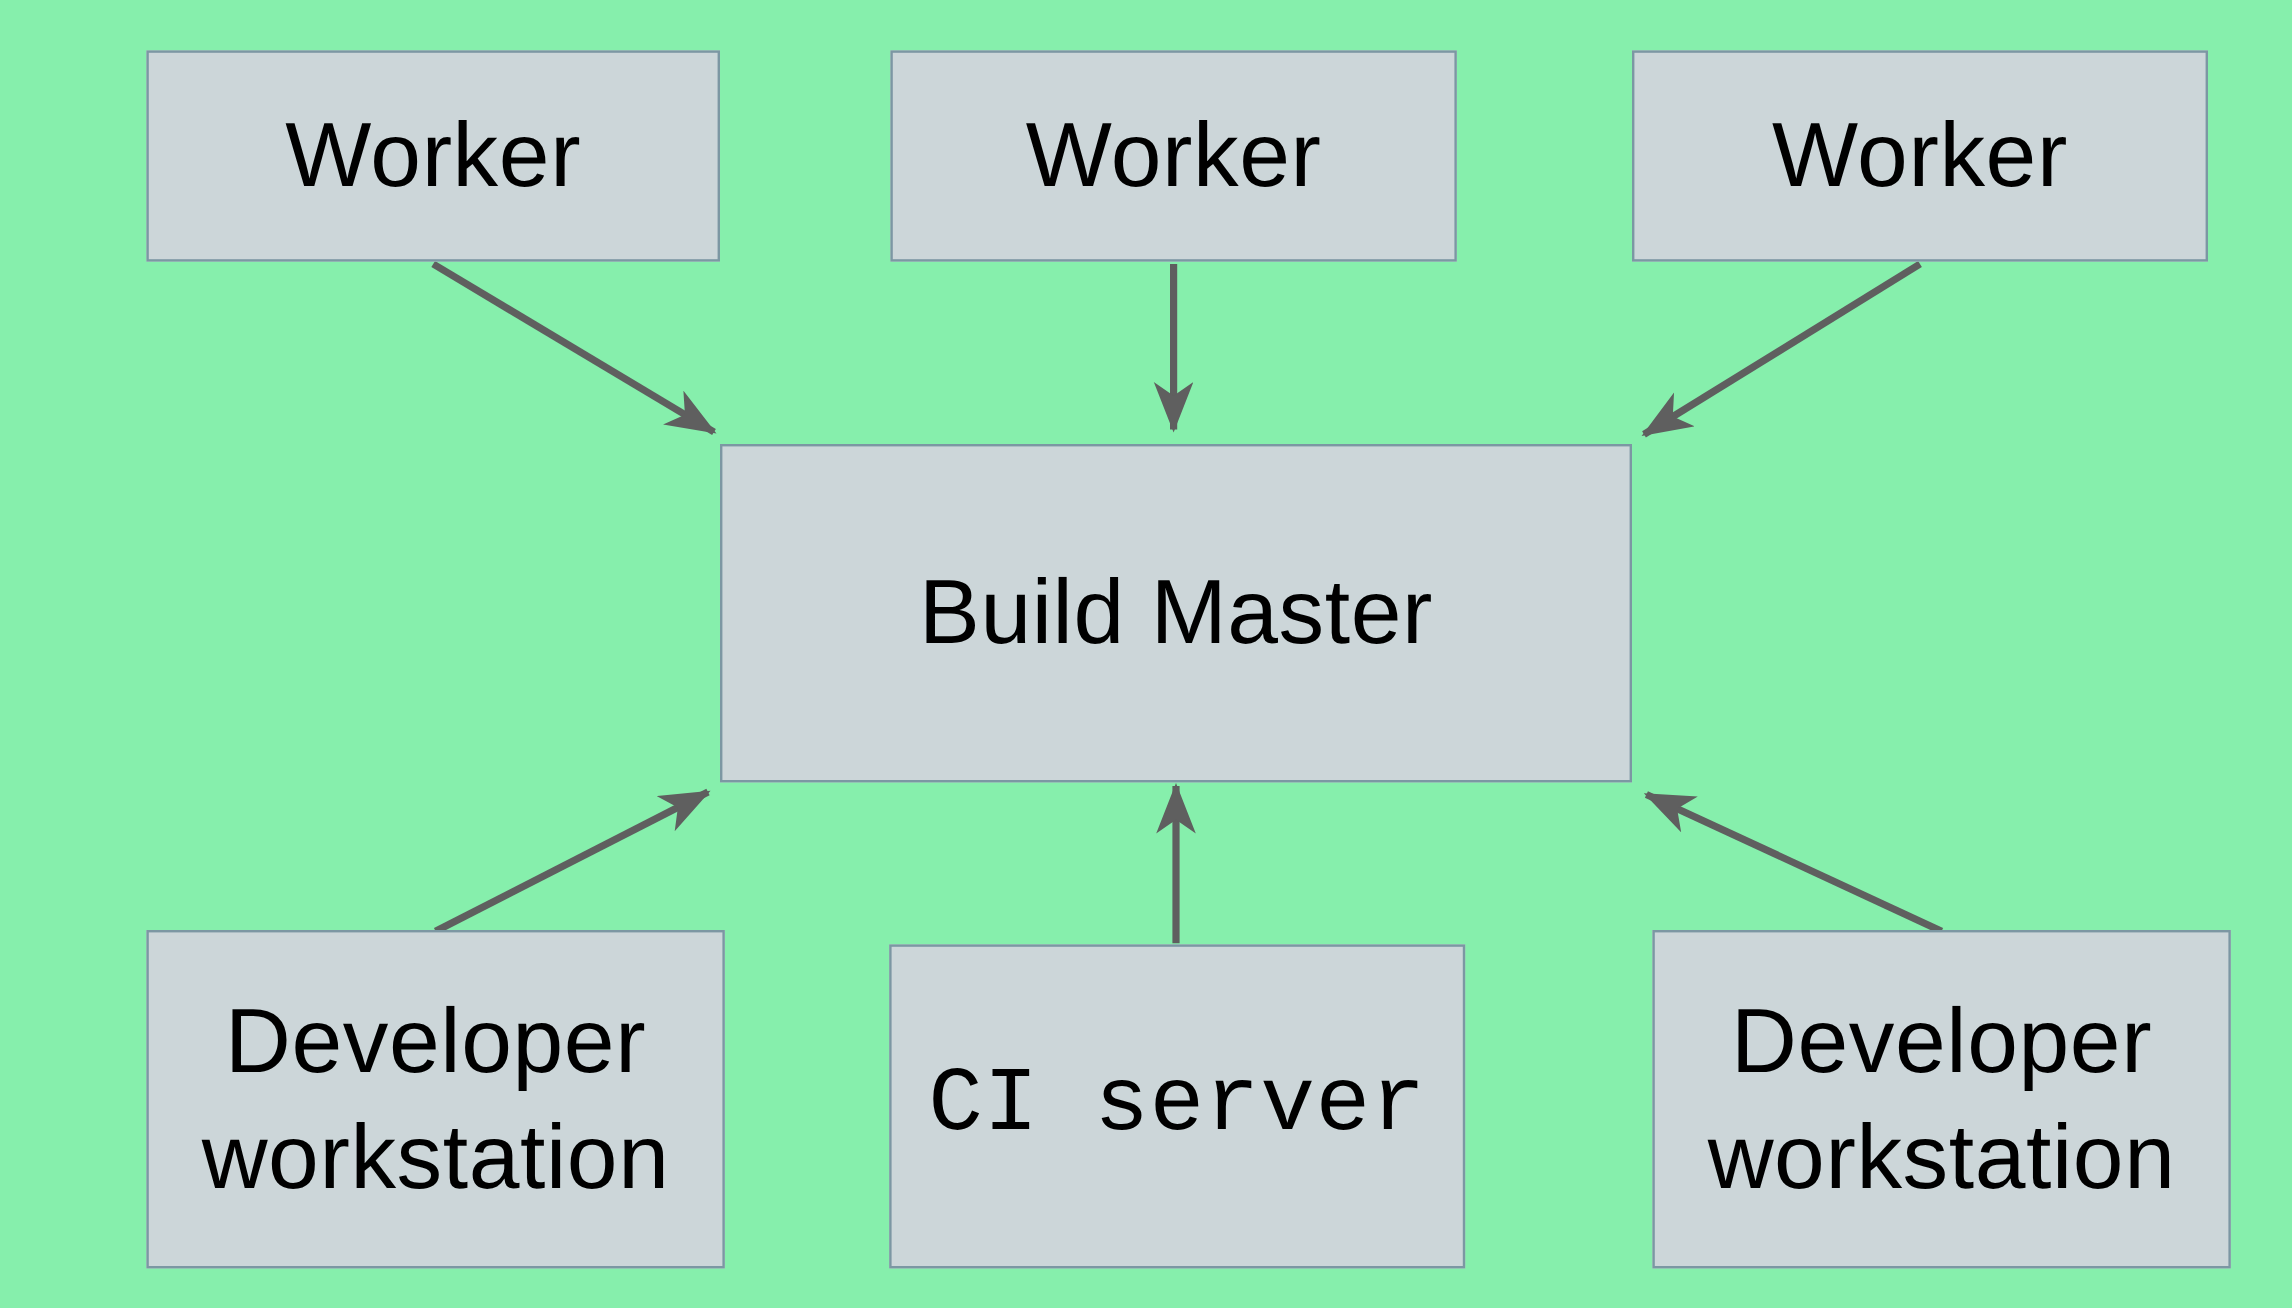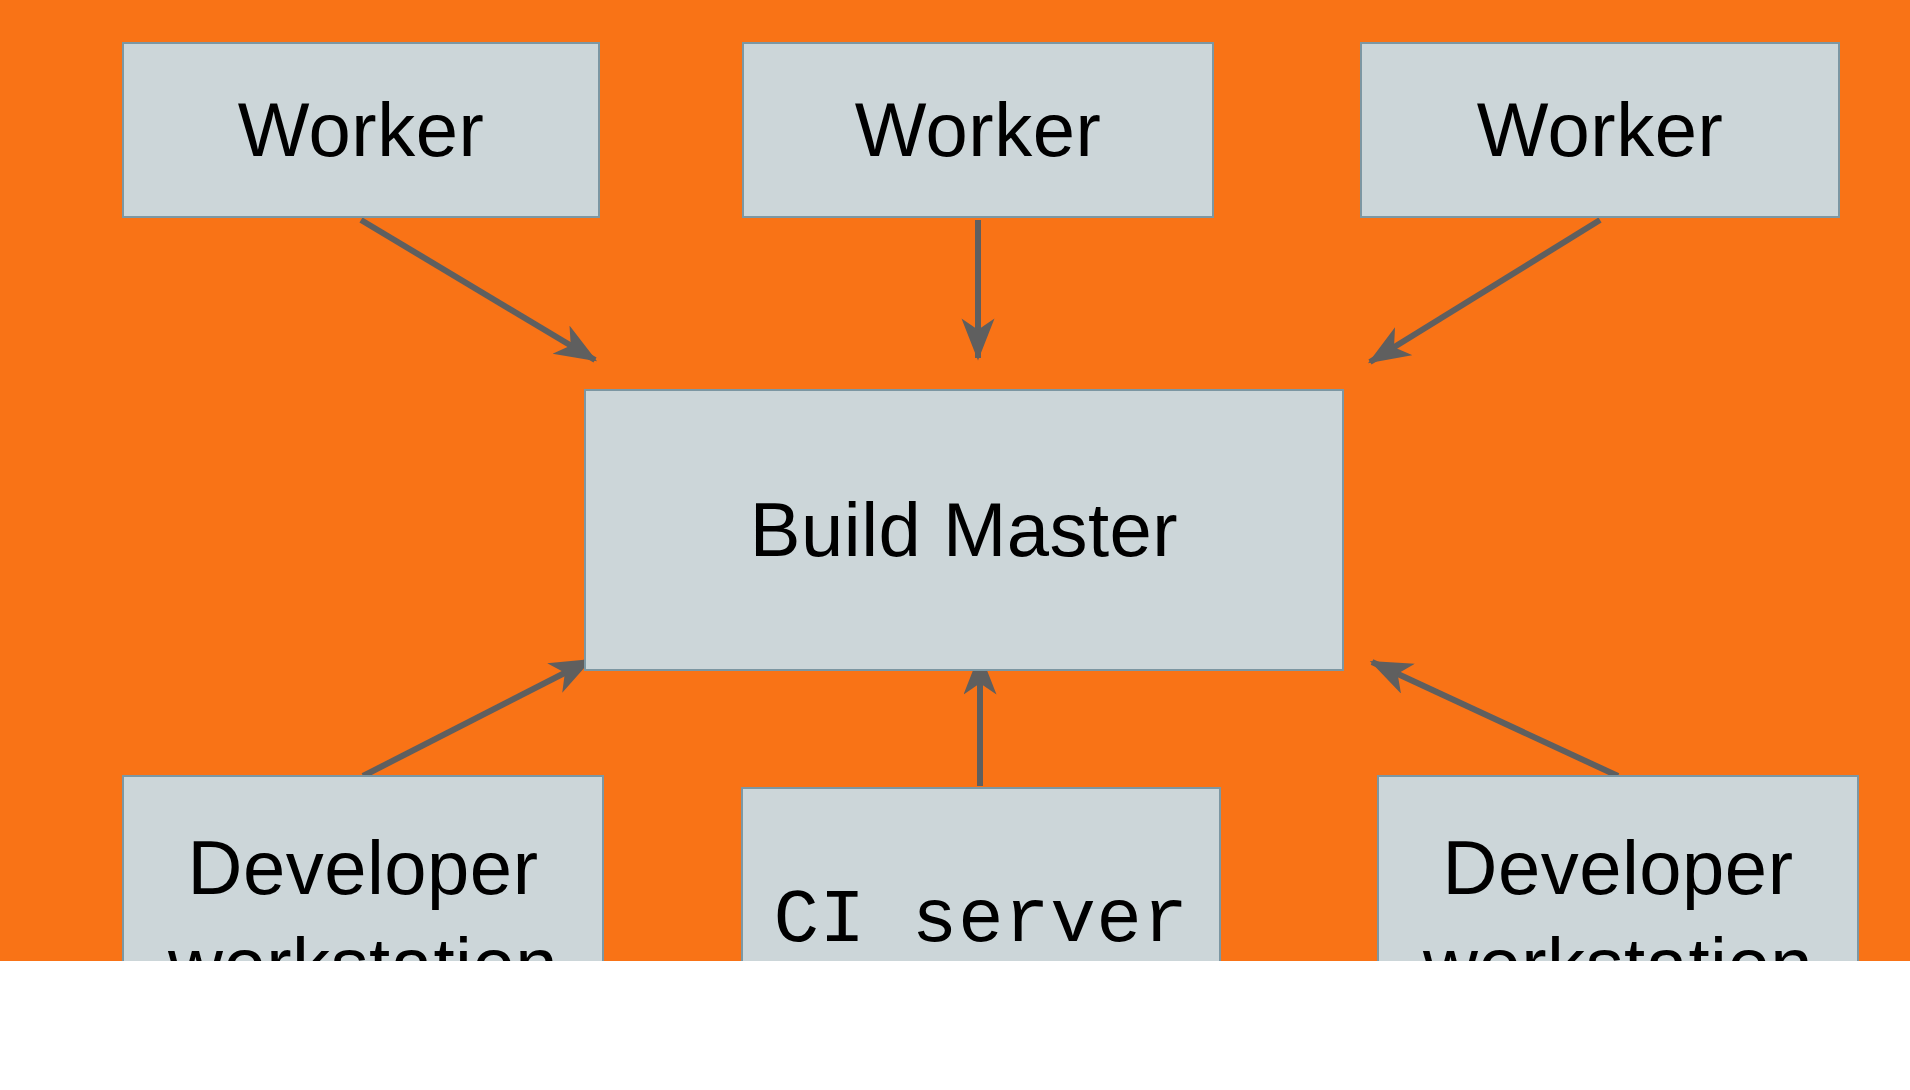--- a/index.html
+++ b/index.html
@@ -3,22 +3,22 @@
 <meta charset="utf-8">
 <style>
   html, body {
     margin: 0;
     padding: 0;
     background: #ffffff;
   }
   #diagram {
     position: relative;
     width: 1910px;
-    height: 961px;
-    background: #f97316;
+    height: 1090px;
+    background: #86efac;
     overflow: hidden;
     font-family: "Liberation Sans", sans-serif;
   }
   #edge-layer {
     position: absolute;
     left: 0;
     top: 0;
     width: 1910px;
     height: 1090px;
     pointer-events: none;
@@ -64,21 +64,21 @@
   <div id="node-layer">
       <div class="node" style="left: 122px; top: 42px; width: 478px; height: 176px; background: rgb(204, 214, 217); border-color: rgb(124, 151, 163); color: rgb(0, 0, 0);">
         <span class="node-label">Worker</span>
       </div>
       <div class="node" style="left: 742px; top: 42px; width: 472px; height: 176px; background: rgb(204, 214, 217); border-color: rgb(124, 151, 163); color: rgb(0, 0, 0);">
         <span class="node-label">Worker</span>
       </div>
       <div class="node" style="left: 1360px; top: 42px; width: 480px; height: 176px; background: rgb(204, 214, 217); border-color: rgb(124, 151, 163); color: rgb(0, 0, 0);">
         <span class="node-label">Worker</span>
       </div>
-      <div class="node" style="left: 584px; top: 370px; width: 760px; height: 282px; background: rgb(204, 214, 217); border-color: rgb(124, 151, 163); color: rgb(0, 0, 0); margin-top: 19px;">
+      <div class="node" style="left: 600px; top: 370px; width: 760px; height: 282px; background: rgb(204, 214, 217); border-color: rgb(124, 151, 163); color: rgb(0, 0, 0);">
         <span class="node-label">Build Master</span>
       </div>
       <div class="node" style="left: 122px; top: 775px; width: 482px; height: 282px; background: rgb(204, 214, 217); border-color: rgb(124, 151, 163); color: rgb(0, 0, 0);">
         <span class="node-label">Developer workstation</span>
       </div>
       <div class="node" style="left: 741px; top: 787px; width: 480px; height: 270px; background: rgb(204, 214, 217); border-color: rgb(124, 151, 163); color: rgb(0, 0, 0); font-family: Liberation Mono, monospace;">
         <span class="node-label">CI server</span>
       </div>
       <div class="node" style="left: 1377px; top: 775px; width: 482px; height: 282px; background: rgb(204, 214, 217); border-color: rgb(124, 151, 163); color: rgb(0, 0, 0);">
         <span class="node-label">Developer workstation</span>

